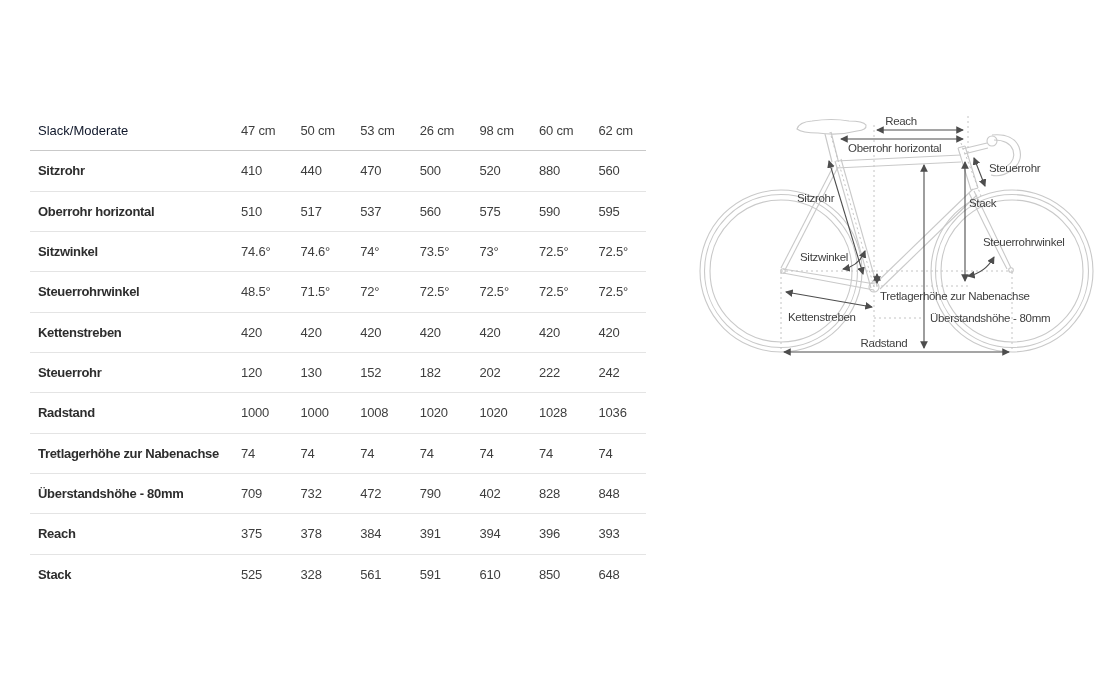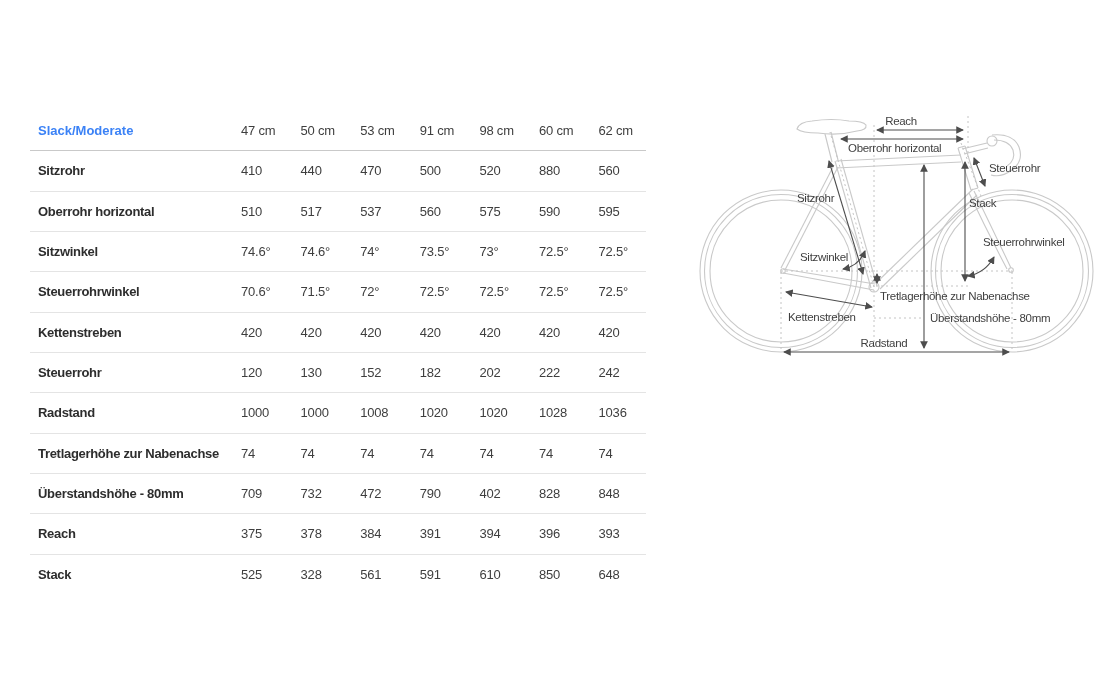--- a/index.html
+++ b/index.html
@@ -14,21 +14,21 @@
     grid-template-columns:211px 59.6px 59.6px 59.6px 59.6px 59.6px 59.6px 1fr;
     height:39.33px; align-items:center;
     border-bottom:1px solid #e4e4e4;
   }
   .trow.header { border-bottom:1px solid #c9c9c9; }
   .trow:last-child { border-bottom:none; }
   .tlabel {
     font-size:13px; font-weight:bold; color:#2d2d2d;
     letter-spacing:-0.3px; padding-left:8px; white-space:nowrap;
   }
-  .trow.header .tlabel { font-weight:bold; color:#3b82f6; letter-spacing:0; }
+  .trow.header .tlabel { font-weight:normal; color:#0f172a; letter-spacing:0; }
   .tcell { font-size:13px; color:#3e3e3e; letter-spacing:-0.2px; white-space:nowrap; }
   
   .diagram { position:absolute; left:690px; top:95px; width:429px; height:295px; }
   .diagram svg text {
     font-family:"Liberation Sans", sans-serif;
     font-size:11.5px; fill:#3f3f3f; letter-spacing:-0.3px;
   }
   .bike { stroke:#c9c9c9; stroke-width:1.1; fill:none; }
   .guide { stroke:#c4c4c4; stroke-width:1; fill:none; stroke-dasharray:2 3; }
   .meas  { stroke:#4d4d4d; stroke-width:1.1; fill:none; }
@@ -36,21 +36,21 @@
 </head>
 <body>
 
 <div class="geo-table">
   <div class="trow header">
     <span class="tlabel">Slack/Moderate</span>
 
   <span class="tcell">47 cm</span>
       <span class="tcell">50 cm</span>
       <span class="tcell">53 cm</span>
-      <span class="tcell">91 cm</span>
+      <span class="tcell">26 cm</span>
       <span class="tcell">98 cm</span>
       <span class="tcell">60 cm</span>
       <span class="tcell">62 cm</span>
     </div>
   <div id="tbody">
 
   <div class="trow">
         <span class="tlabel">Sitzrohr</span>
         <span class="tcell">410</span>
         <span class="tcell">440</span>
@@ -75,21 +75,21 @@
         <span class="tcell">74.6°</span>
         <span class="tcell">74.6°</span>
         <span class="tcell">74°</span>
         <span class="tcell">73.5°</span>
         <span class="tcell">73°</span>
         <span class="tcell">72.5°</span>
         <span class="tcell">72.5°</span>
       </div>
       <div class="trow">
         <span class="tlabel">Steuerrohrwinkel</span>
-        <span class="tcell">70.6°</span>
+        <span class="tcell">48.5°</span>
         <span class="tcell">71.5°</span>
         <span class="tcell">72°</span>
         <span class="tcell">72.5°</span>
         <span class="tcell">72.5°</span>
         <span class="tcell">72.5°</span>
         <span class="tcell">72.5°</span>
       </div>
       <div class="trow">
         <span class="tlabel">Kettenstreben</span>
         <span class="tcell">420</span>

